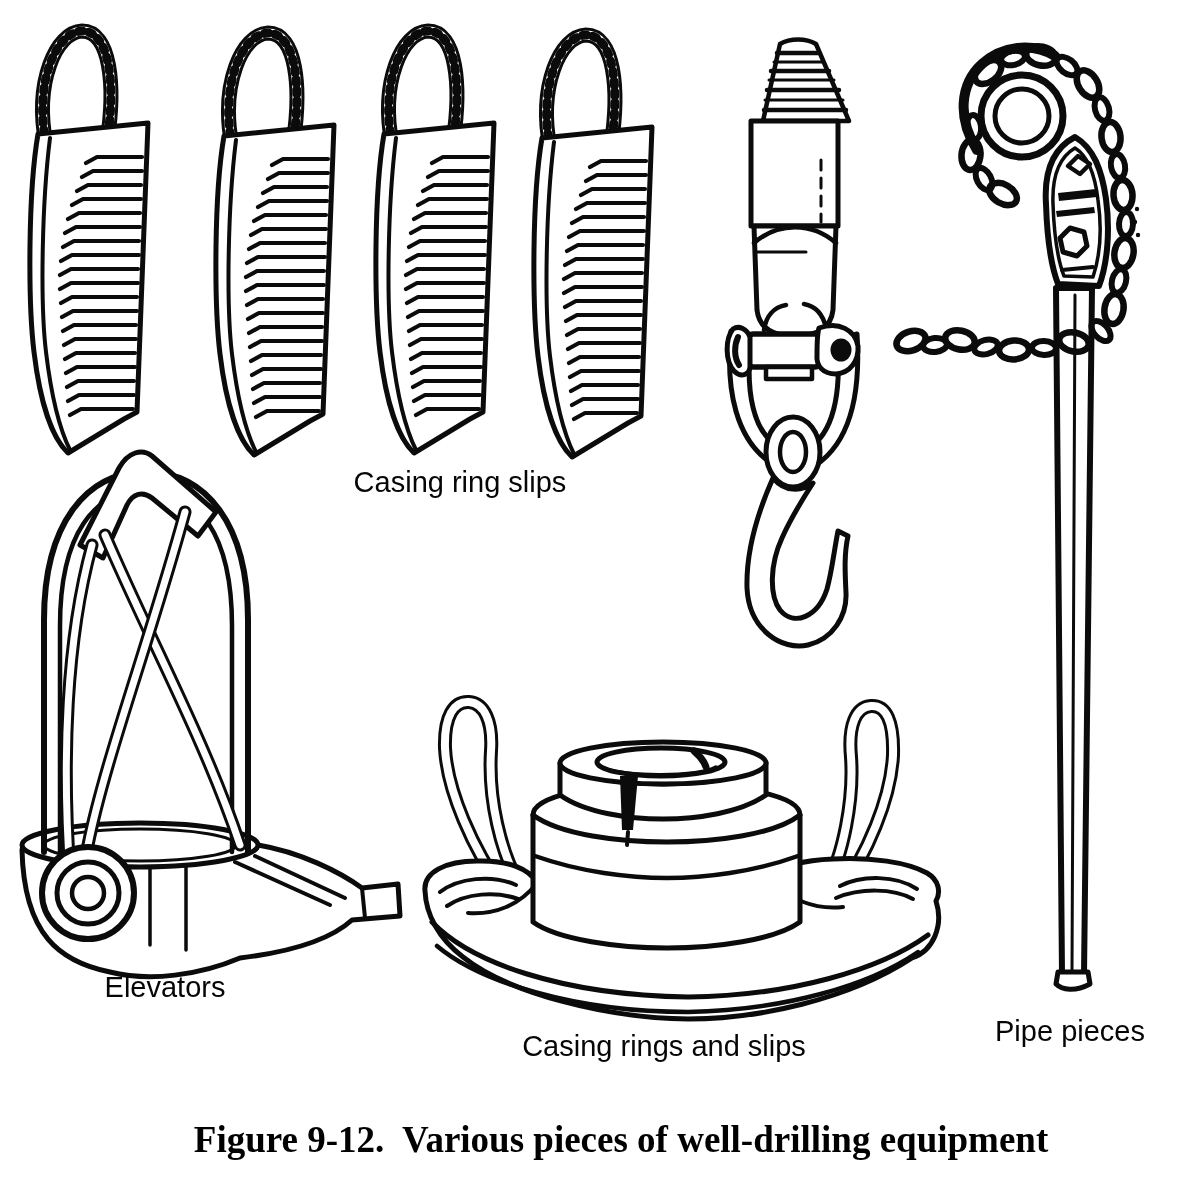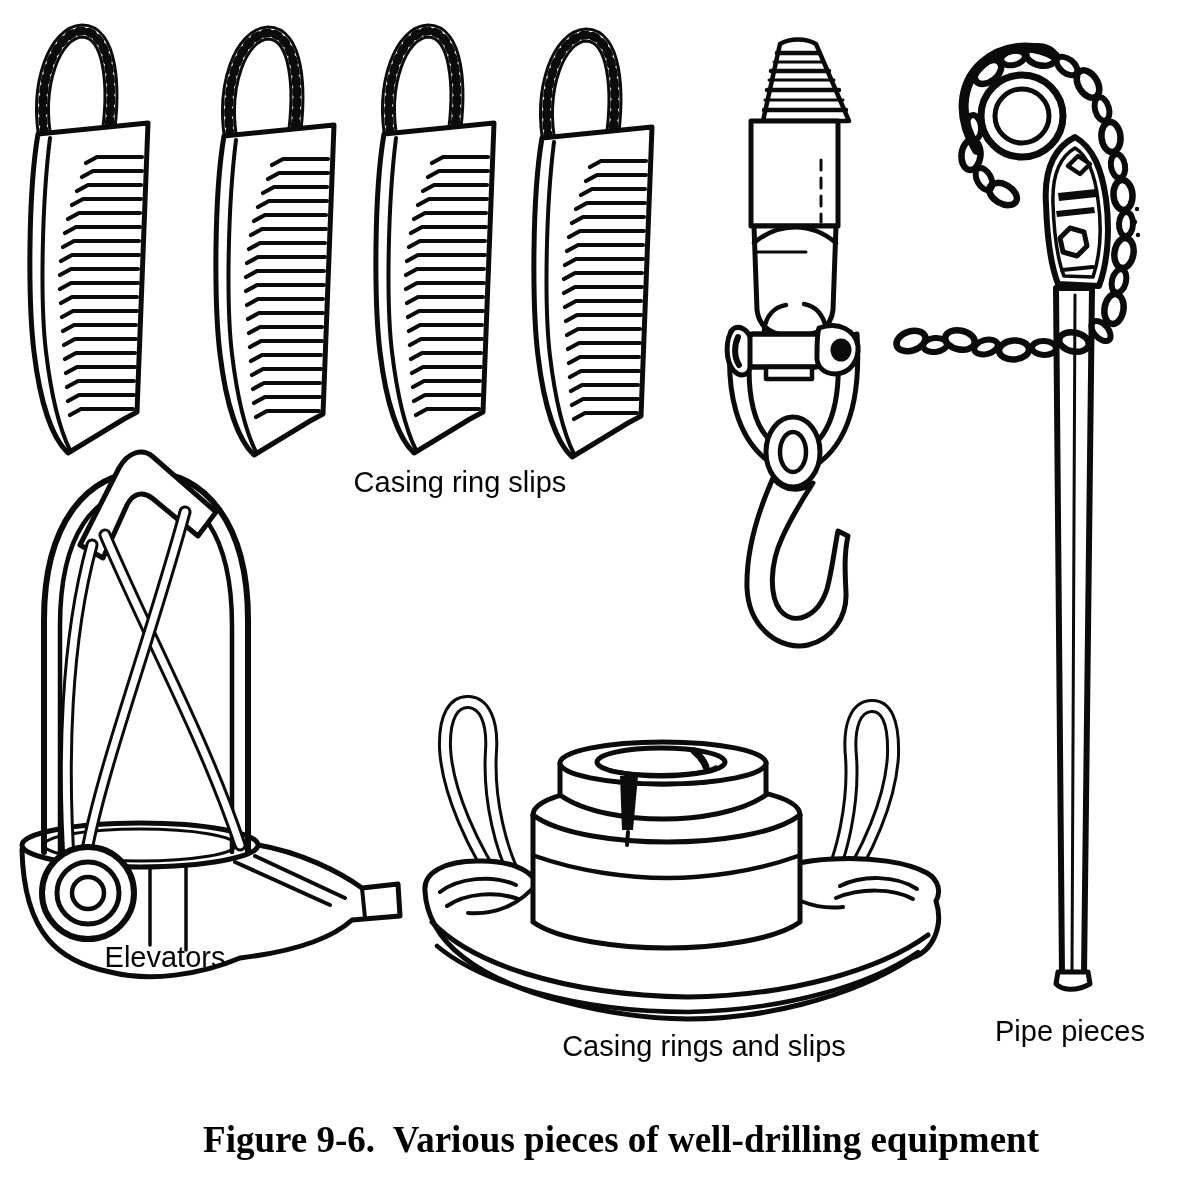--- a/index.html
+++ b/index.html
@@ -162,18 +162,18 @@
     <ellipse cx="663" cy="763" rx="103" ry="21" fill="#fff" stroke-width="5"></ellipse>
     <ellipse cx="661" cy="762" rx="64" ry="14" fill="#fff" stroke-width="5"></ellipse>
     <path d="M605,768 C620,777 702,777 716,767" stroke-width="3.5"></path>
     <path d="M620,776 L638,776 L633,830 L622,830 Z" fill="#0b0b0b" stroke="none"></path>
     <path d="M628,832 L627,845" stroke-width="4"></path>
     <path d="M694,751 C700,756 704,761 706,767" stroke-width="7"></path>
   </g>
 </svg>
 
 <div class="lbl" style="left:460px;top:466px">Casing ring slips</div>
-<div class="lbl" style="left:165px;top:941px">Elevators</div>
-<div class="lbl" style="left:704px;top:1030px">Casing rings and slips</div>
+<div class="lbl" style="left:165px;top:971px">Elevators</div>
+<div class="lbl" style="left:664px;top:1030px">Casing rings and slips</div>
 <div class="lbl" style="left:1070px;top:1015px">Pipe pieces</div>
-<div class="caption" style="left:621px;top:1118px">Figure 9-6.  Various pieces of well-drilling equipment</div>
+<div class="caption" style="left:621px;top:1118px">Figure 9-12.  Various pieces of well-drilling equipment</div>
 
 </div>
 
 </body></html>

